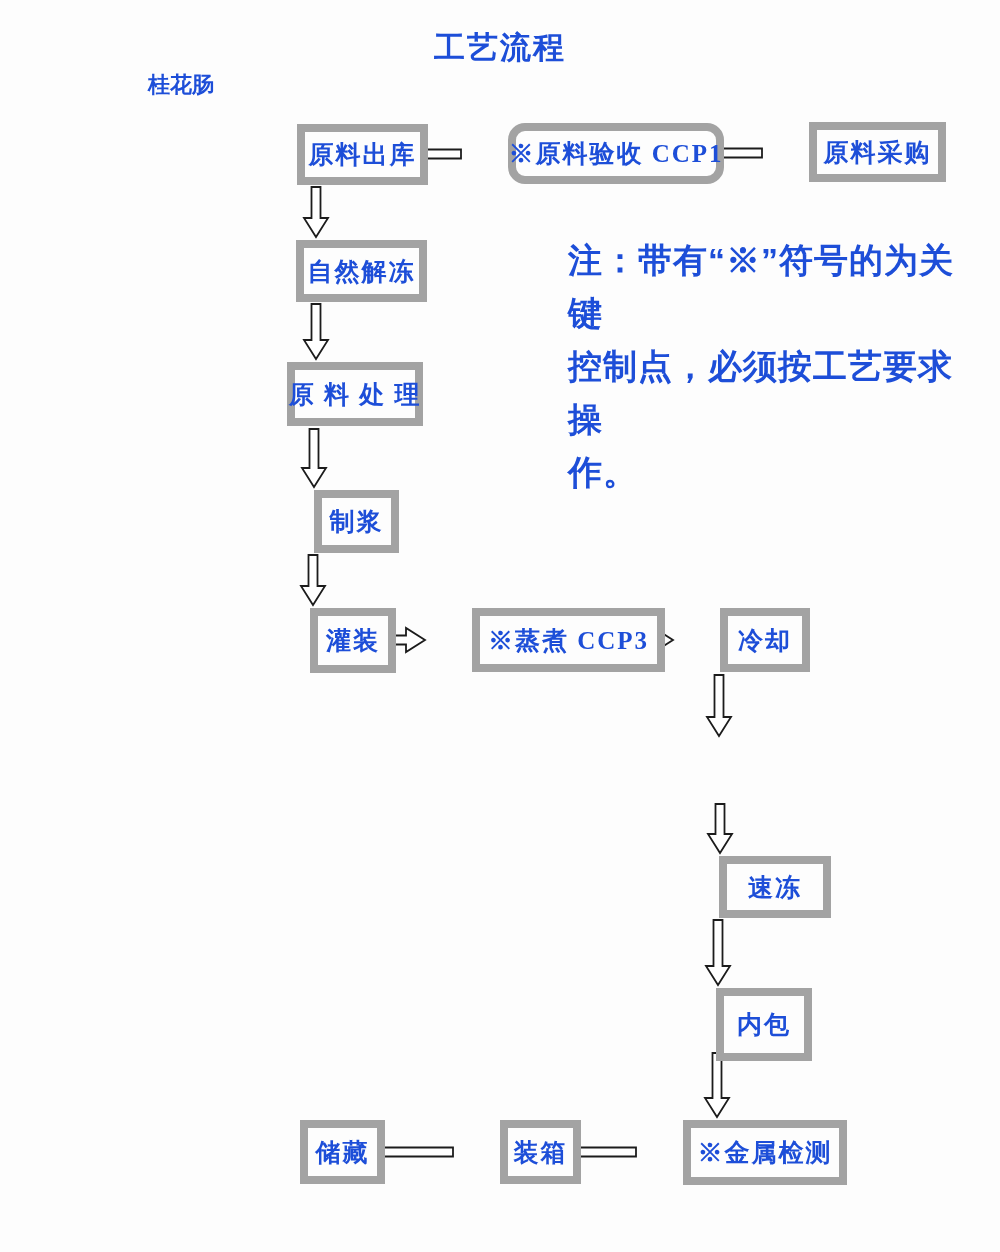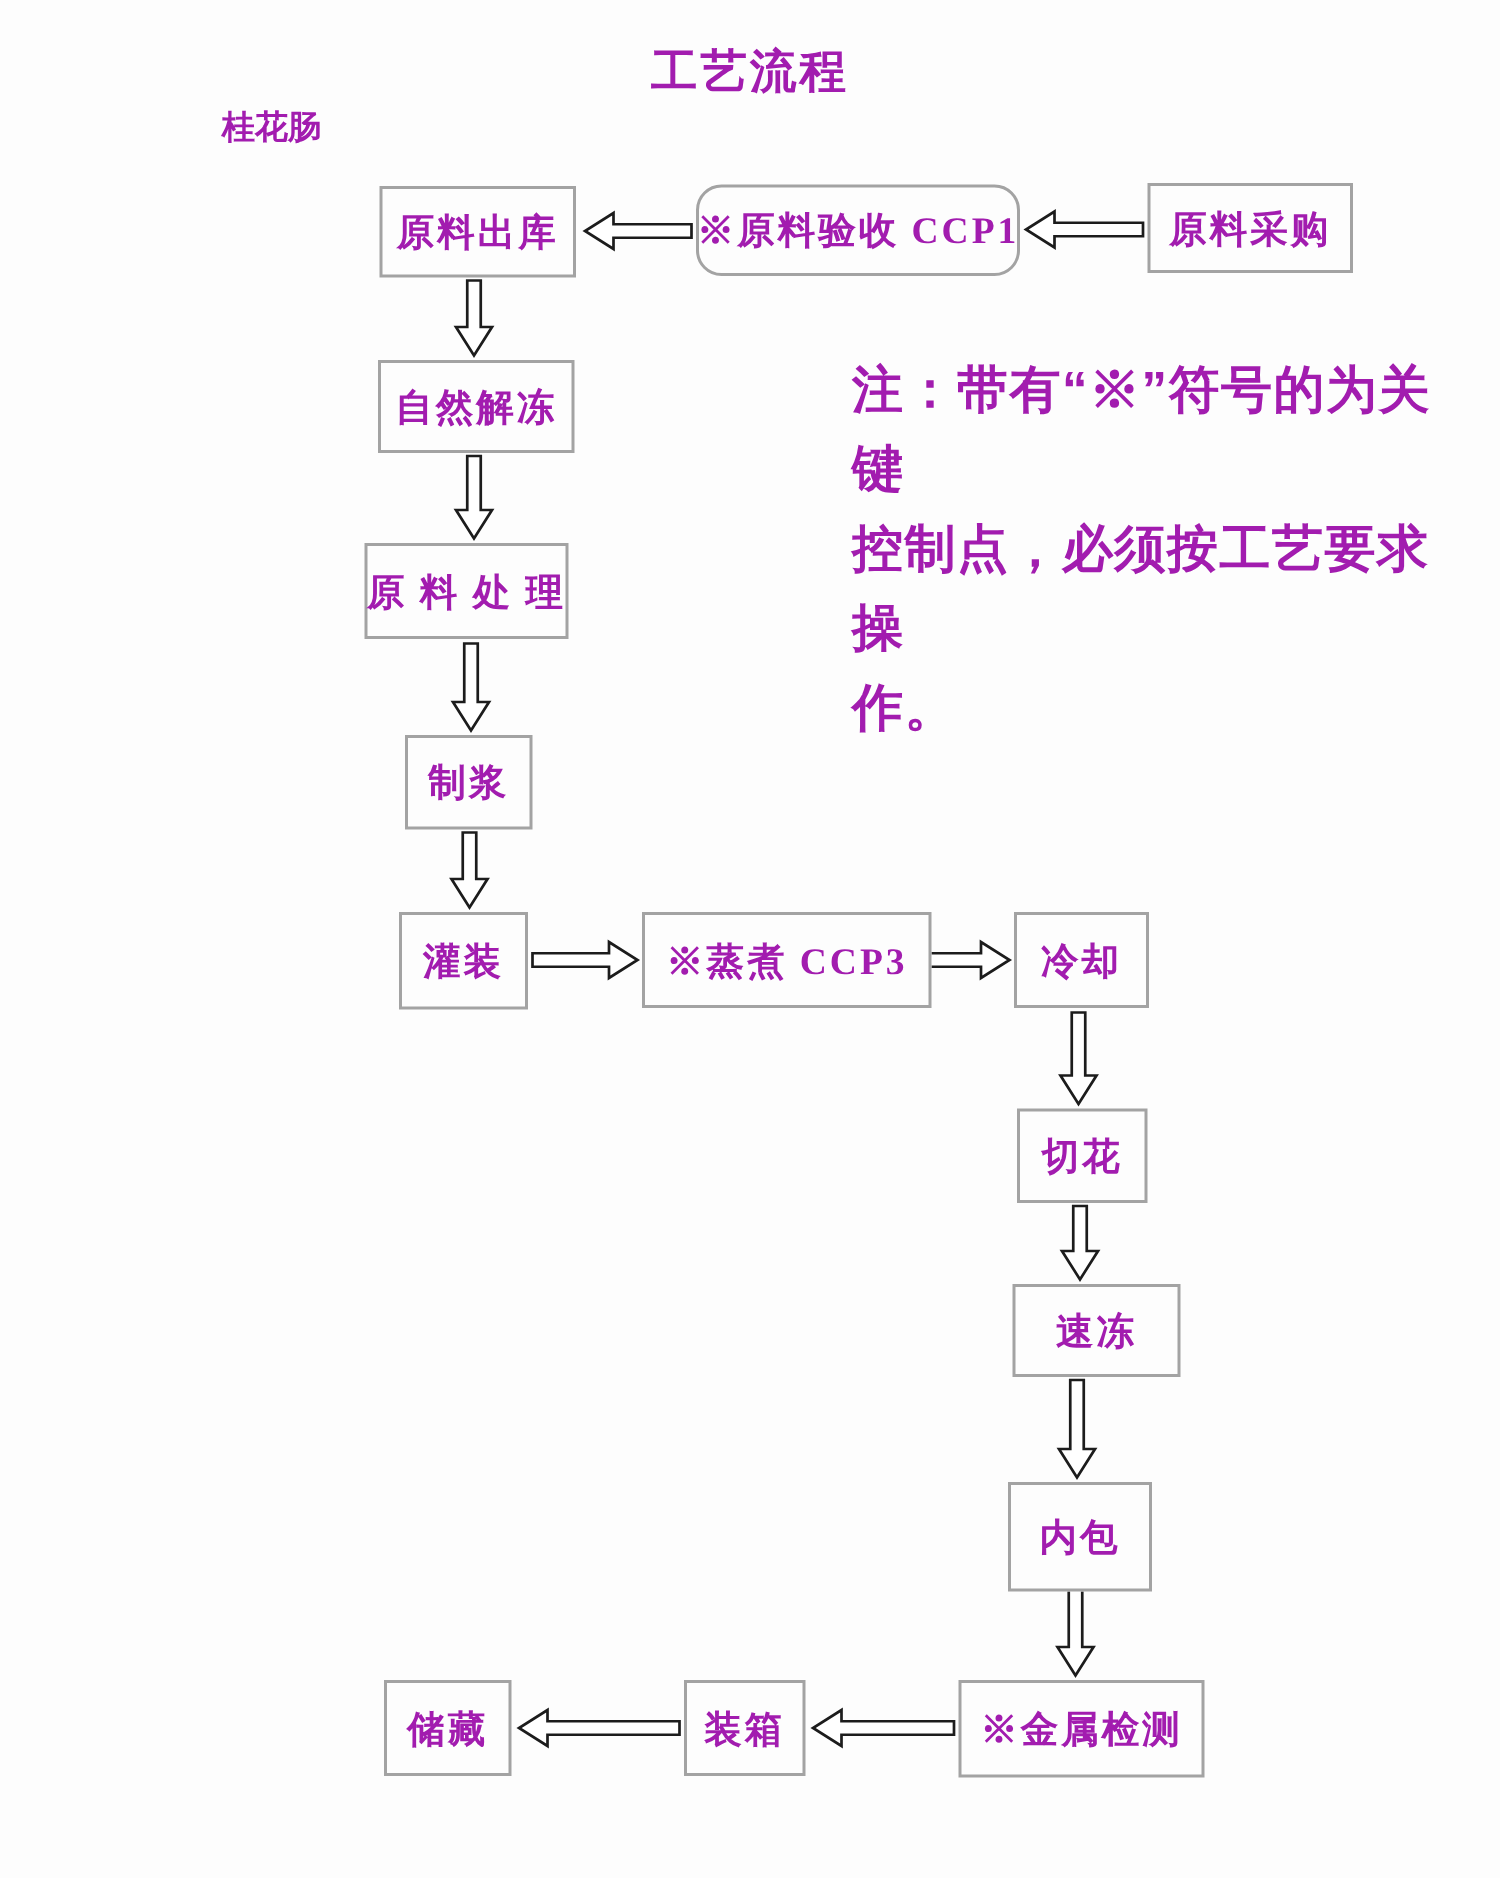--- a/index.html
+++ b/index.html
@@ -7,21 +7,21 @@
     padding: 0;
     background: #ffffff;
   }
   #canvas {
     position: relative;
     width: 1000px;
     height: 1252px;
     background: #fdfdfd;
     overflow: hidden;
     font-family: "Liberation Serif", serif;
-    color: #a21caf;
+    color: #1d4ed8;
   }
   .page-title {
     position: absolute;
     left: 0;
     top: 27px;
     width: 1000px;
     text-align: center;
     font-size: 31px;
     font-weight: bold;
     letter-spacing: 2px;
@@ -32,29 +32,30 @@
     left: 148px;
     top: 70px;
     font-size: 22px;
     font-weight: bold;
     font-family: "Liberation Sans", sans-serif;
   }
   .node {
     position: absolute;
     box-sizing: border-box;
     background: #fdfdfd;
-    border: 2px solid #a3a3a3;
+    border: 8px solid #a3a3a3;
     display: flex;
     align-items: center;
     justify-content: center;
     font-size: 25px;
     font-weight: bold;
     letter-spacing: 2px;
     white-space: nowrap;
     font-family: "Liberation Serif", serif;
+    margin-left: 44px;
   }
   .note {
     position: absolute;
     left: 568px;
     top: 234px;
     width: 400px;
     font-size: 34px;
     font-weight: bold;
     line-height: 53px;
     letter-spacing: 1px;
@@ -129,23 +130,20 @@
     <span>灌装</span>
   </div>
 
   <div class="node" style="left:428px; top:608px; width:193px; height:64px;">
     <span>※蒸煮 CCP3</span>
   </div>
   <div class="node" style="left:676px; top:608px; width:90px; height:64px;">
     <span>冷却</span>
   </div>
 
-  <div class="node" style="left:678px; top:739px; width:87px; height:63px;">
-    <span>切花</span>
-  </div>
   <div class="node" style="left:675px; top:856px; width:112px; height:62px;">
     <span>速冻</span>
   </div>
   <div class="node" style="left:672px; top:988px; width:96px; height:73px;">
     <span>内包</span>
   </div>
 
   <div class="node" style="left:639px; top:1120px; width:164px; height:65px;">
     <span>※金属检测</span>
   </div>

